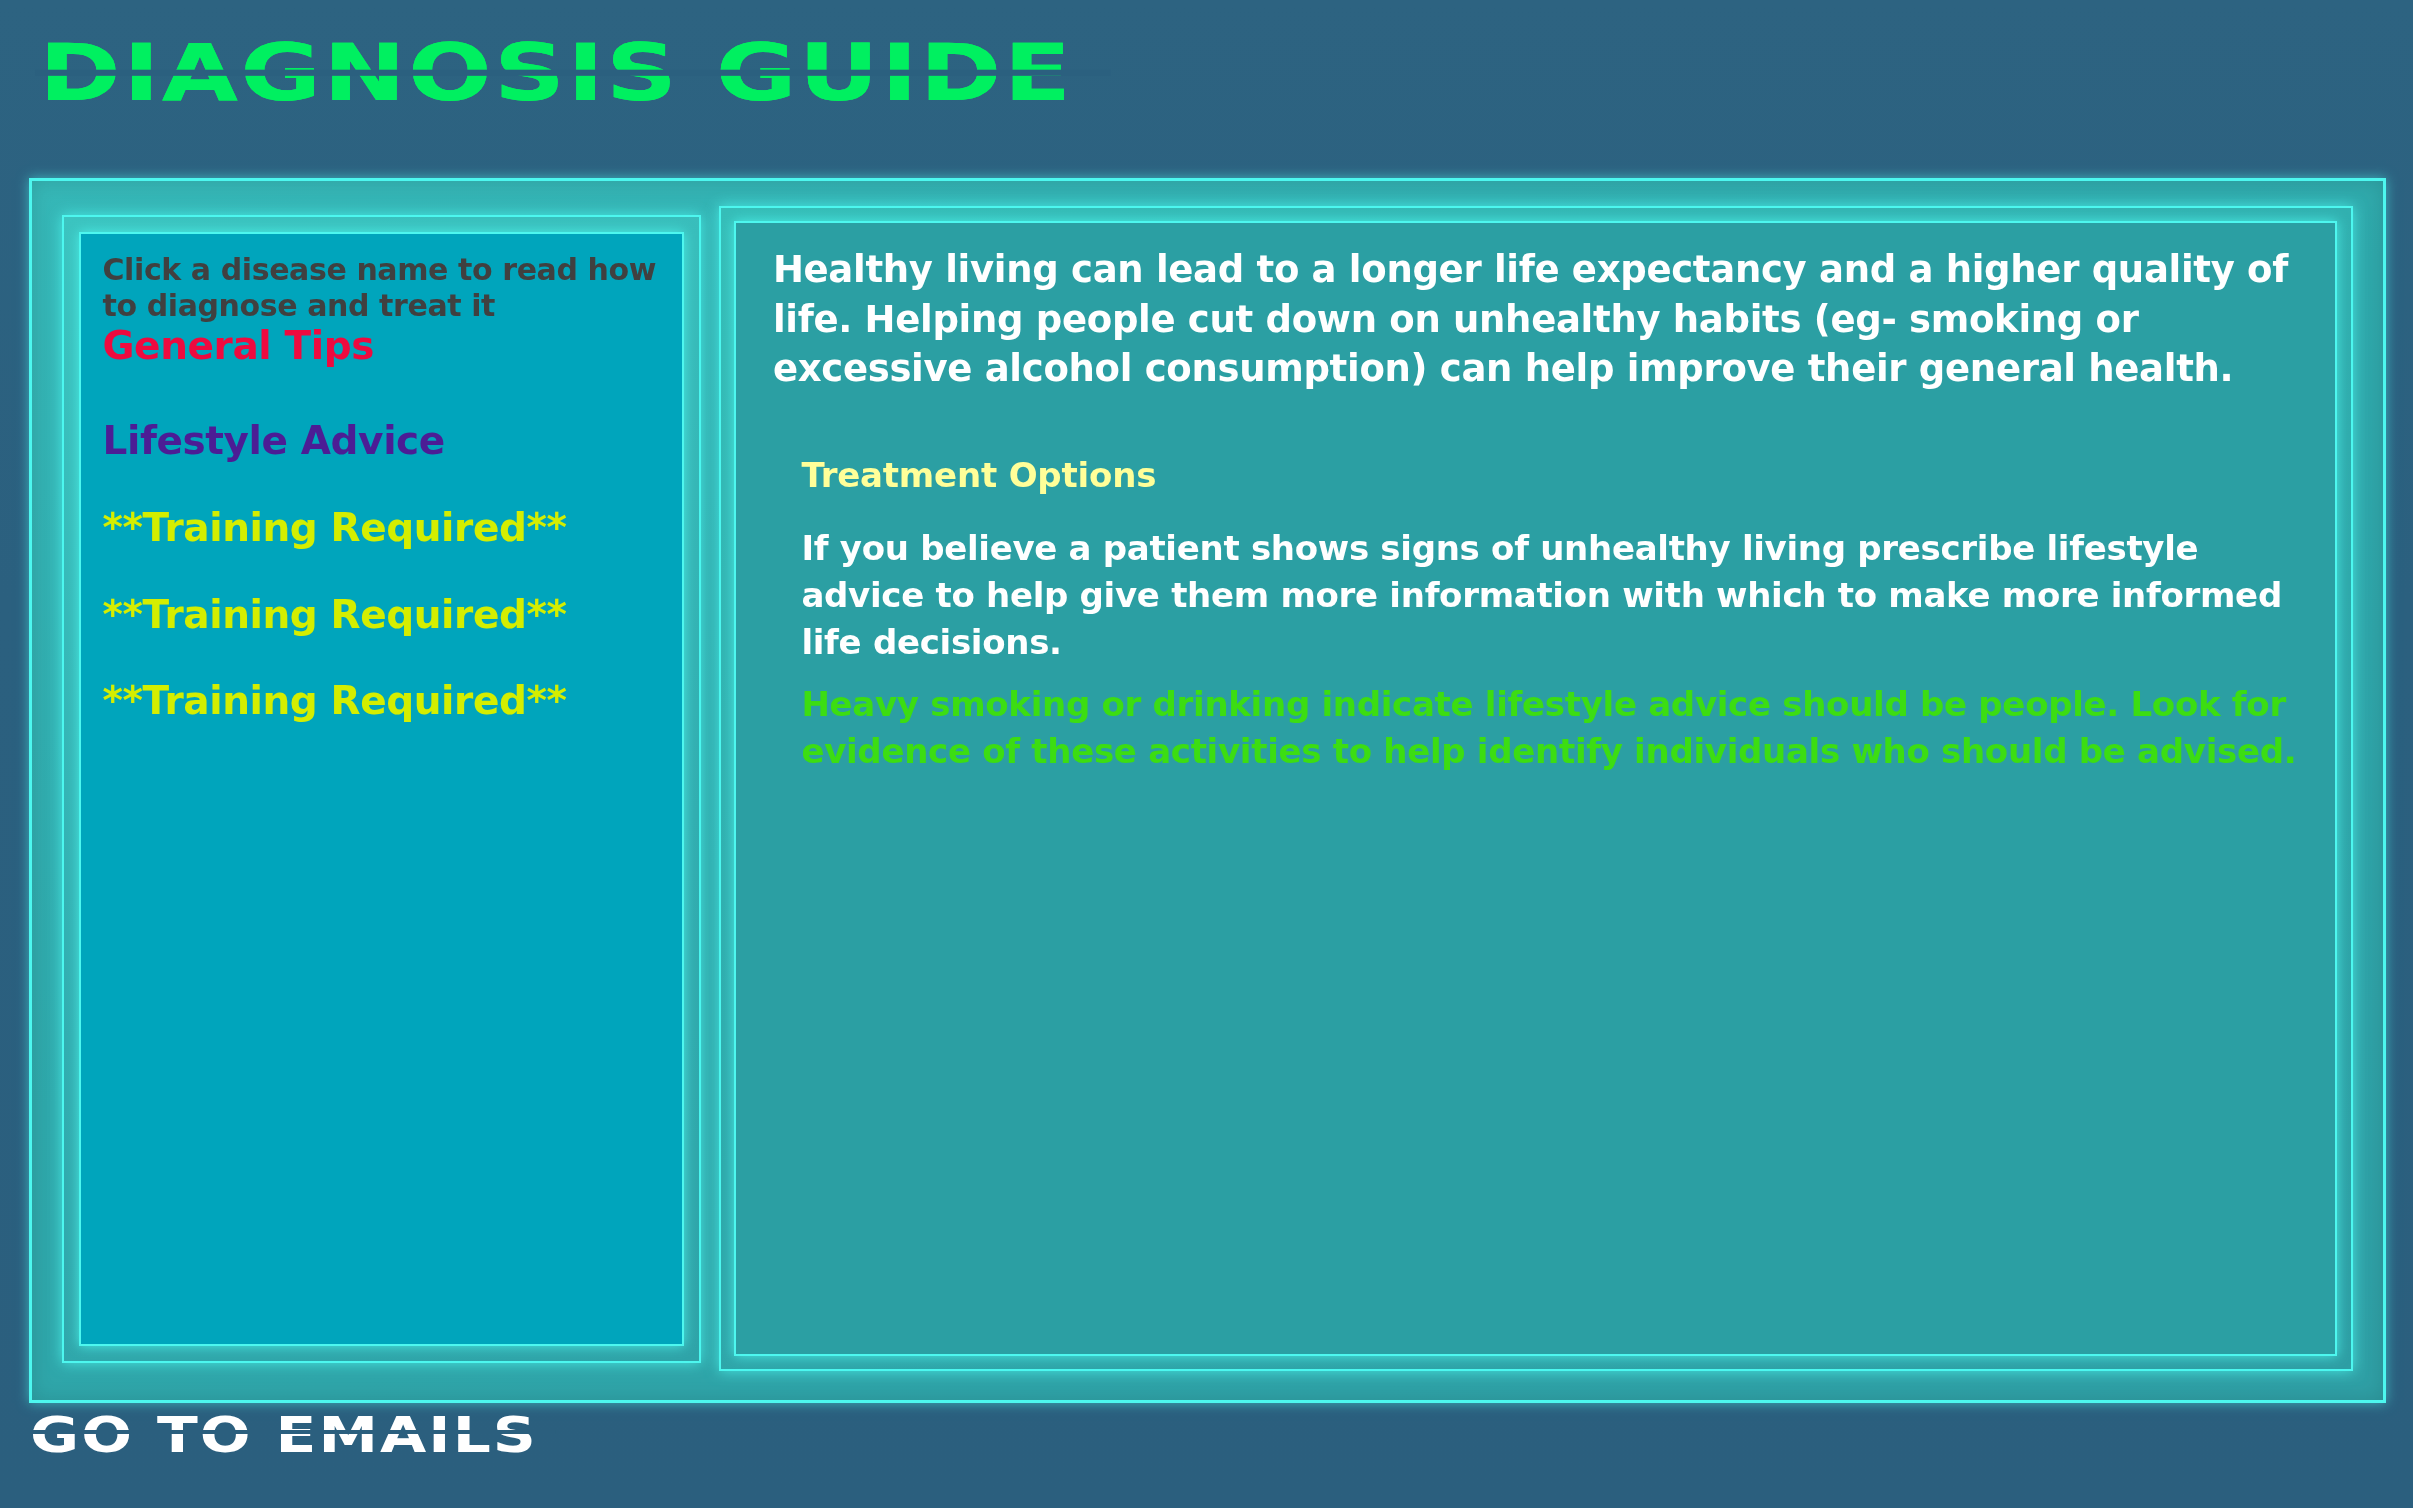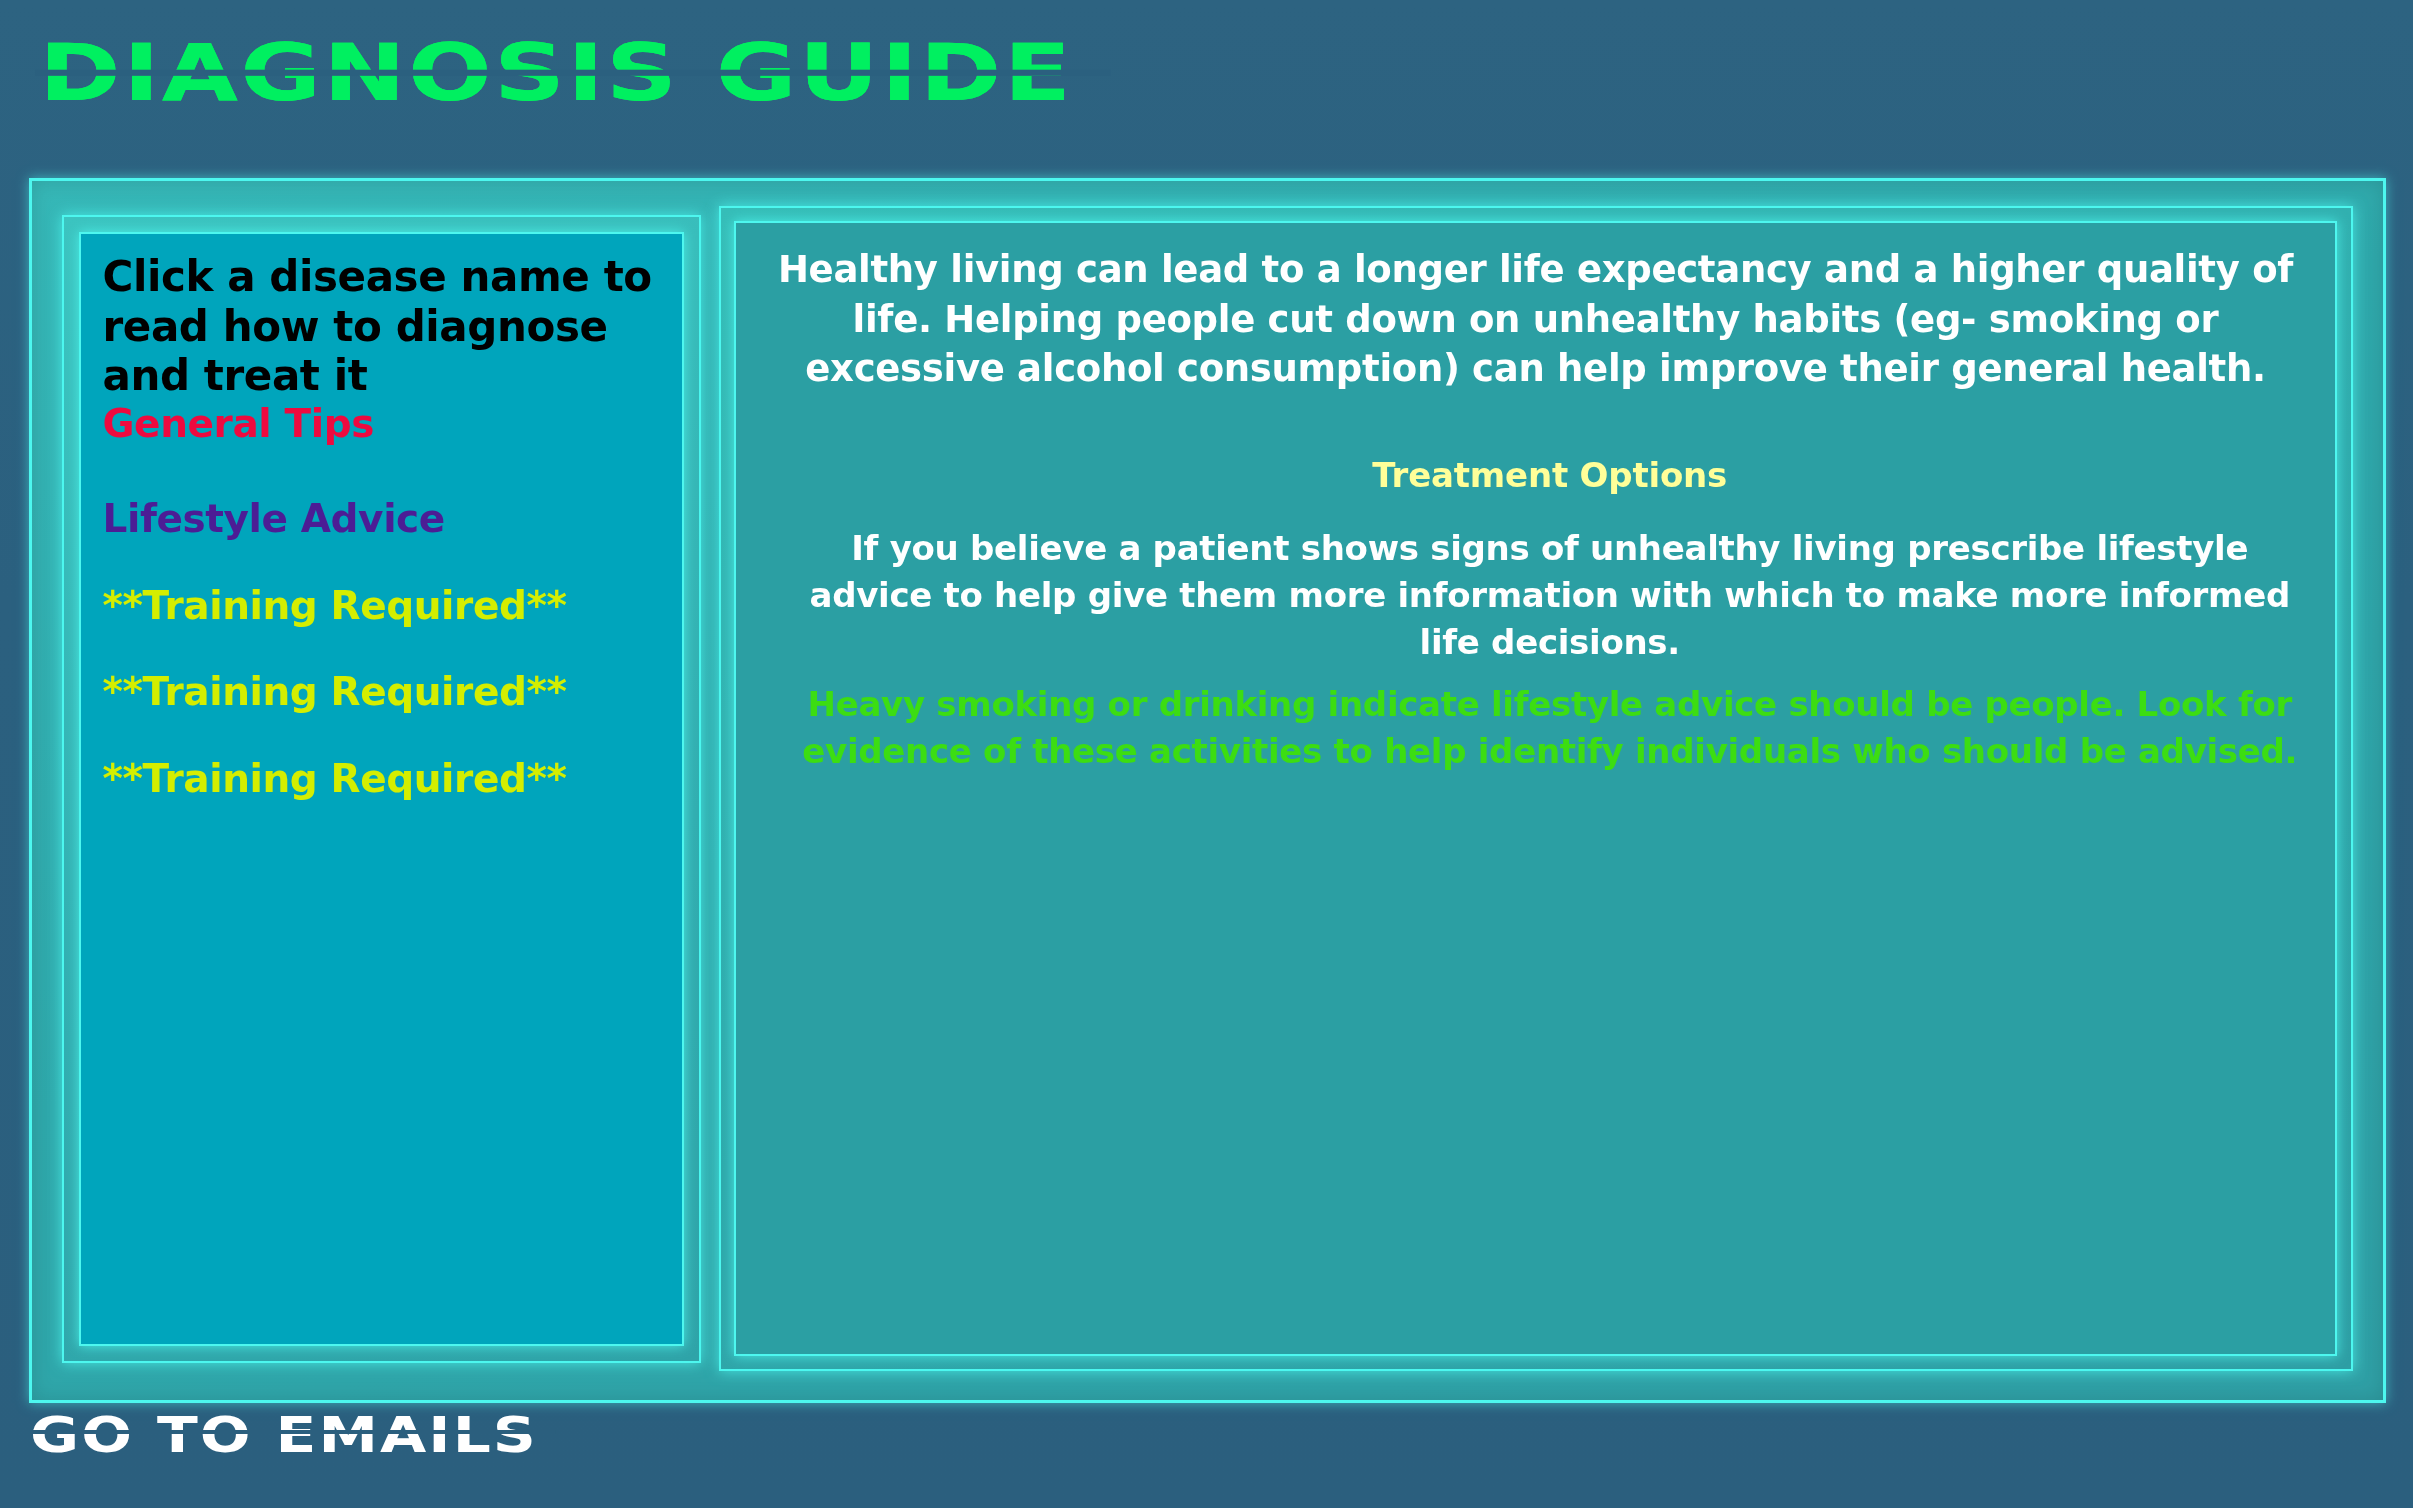--- a/index.html
+++ b/index.html
@@ -91,22 +91,22 @@
     bottom: 15px;
     background: #00a5bc;
     border: 2.5px solid #4df7ef;
     box-sizing: border-box;
     box-shadow: 0 0 11.7px rgba(77,247,239,0.85);
     padding: 18.4px 22px;
     overflow: hidden;
   }
 
   .sb-intro {
-    color: #000000;
-    font-size: 42px;
+    color: #404040;
+    font-size: 30px;
     line-height: 1.18;
     font-weight: 700;
     margin: 0 0 1.7px 0;
     font-family: "DejaVu Sans", sans-serif;
     letter-spacing: -0.4px;
   }
   .sb-link {
     display: block;
     font-size: 39px;
     font-weight: 700;
@@ -123,21 +123,20 @@
   #content-outer {
     position: absolute;
     left: 687px;
     top: 25px;
     width: 1634px;
     height: 1165px;
     background: linear-gradient(160deg, #36bdb8 0%, #2fa8ab 55%, #2e9ea4 100%);
     border: 2.5px solid #4df7ef;
     box-sizing: border-box;
     box-shadow: 0 0 13.4px rgba(77,247,239,0.8);
-    text-align: center;
   }
   #content-inner {
     position: absolute;
     left: 13.4px;
     top: 13.4px;
     right: 13.4px;
     bottom: 13.4px;
     background: #2b9fa3;
     border: 2.5px solid #4df7ef;
     box-sizing: border-box;

